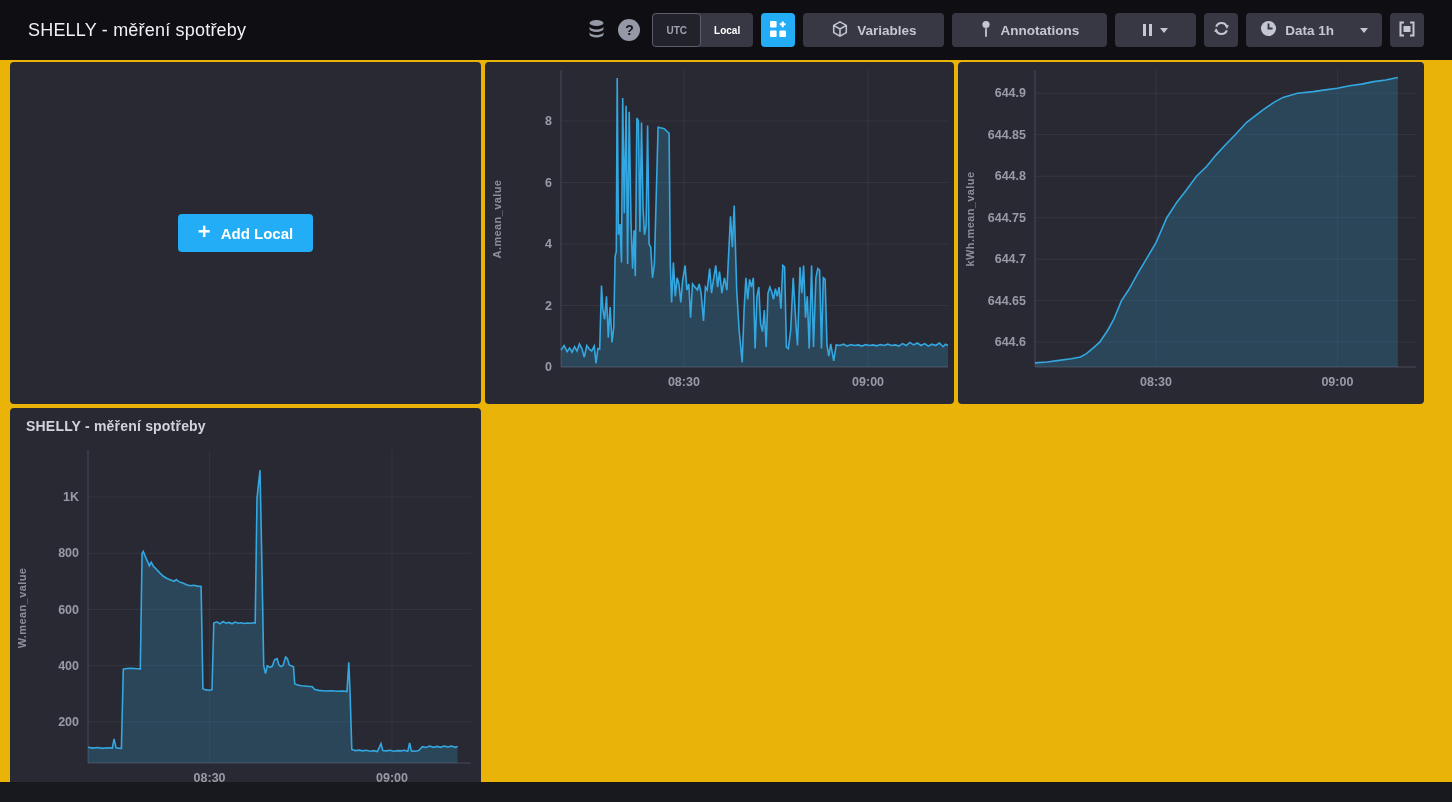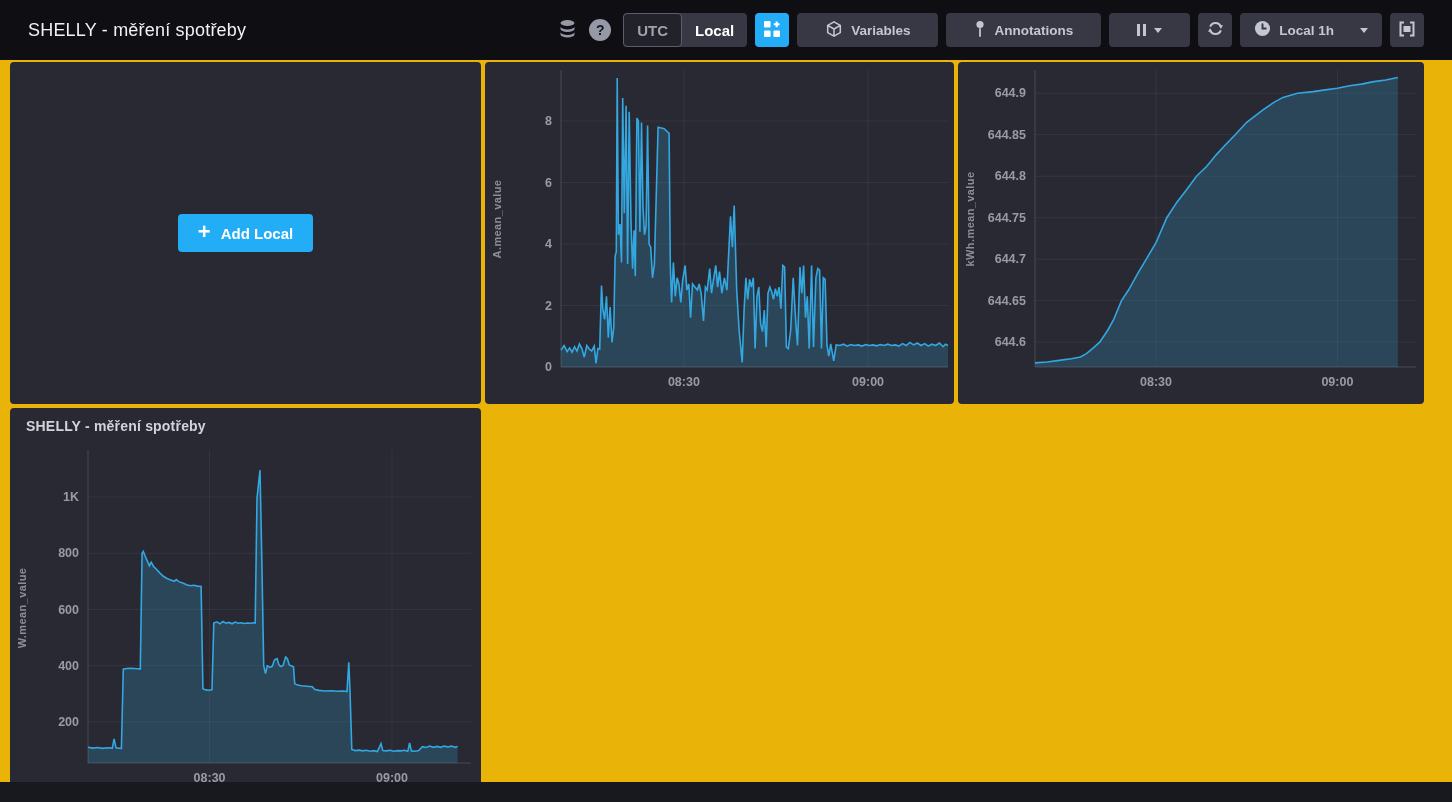--- a/index.html
+++ b/index.html
@@ -8,21 +8,21 @@
 
   
   .hdr{position:absolute;left:0;top:0;width:100%;height:60px;background:#0e0e13;
     display:flex;align-items:center;padding:0 28px 0 28px;box-sizing:border-box;}
   .hdr-title{font-size:18px;color:#f0f1f4;font-weight:400;letter-spacing:.2px;}
   .toolbar{margin-left:auto;display:flex;align-items:center;gap:8px;}
   .tb-icon{display:flex;align-items:center;justify-content:center;margin-right:4px;}
   .help{width:22px;height:22px;border-radius:50%;background:#9599a6;color:#15151c;
     font-weight:700;font-size:14px;display:flex;align-items:center;justify-content:center;margin-right:4px;}
   .tz-toggle{display:flex;align-items:stretch;background:#383845;border-radius:4px;height:34px;overflow:hidden;}
-  .tz-opt{display:flex;align-items:center;padding:0 13px;font-weight:700;font-size:15px;}
+  .tz-opt{display:flex;align-items:center;padding:0 13px;font-weight:700;font-size:10px;}
   .tz-utc{background:#22222b;border:1px solid #5c5c6e;border-radius:4px;color:#9fa3b0;margin:0;}
   .tz-local{color:#ffffff;text-align:center;}
   .hbtn{height:34px;background:#383845;border:none;border-radius:4px;color:#c3c7d1;
     font-family:"Liberation Sans",sans-serif;font-weight:700;font-size:13.5px;
     display:flex;align-items:center;gap:8px;padding:0 28px;cursor:pointer;}
   .hbtn.square{width:34px;padding:0;justify-content:center;}
   .hbtn.blue{background:#22ADF6;width:34px;padding:0;justify-content:center;}
   .caret{width:0;height:0;border:4px solid transparent;border-top:5px solid #c3c7d1;margin-top:5px;}
   .pbars{display:flex;gap:3px;}
   .pbars i{display:block;width:3px;height:12px;background:#c3c7d1;}
@@ -119,21 +119,21 @@
         </span>
       </button>
 
       <button class="hbtn" style="padding:0 14px;">
         <span>
           <svg width="17" height="17" viewBox="0 0 18 18">
             <circle cx="9" cy="9" r="8" fill="#c3c7d1"></circle>
             <path d="M9 4.5 V9 H12.5" stroke="#383845" stroke-width="2" fill="none" stroke-linecap="round"></path>
           </svg>
         </span>
-        <span>Local 1h</span>
+        <span>Data 1h</span>
         <span class="caret" style="margin-left:18px;"></span>
       </button>
 
       <button class="hbtn square">
         <span>
           <svg width="20" height="20" viewBox="0 0 20 20" fill="none" stroke="#c3c7d1" stroke-width="2">
             <path d="M7 3.5 H3.5 V16.5 H7"></path>
             <path d="M13 3.5 H16.5 V16.5 H13"></path>
             <rect x="6.5" y="7" width="7" height="6" fill="#c3c7d1" stroke="none"></rect>
           </svg>

